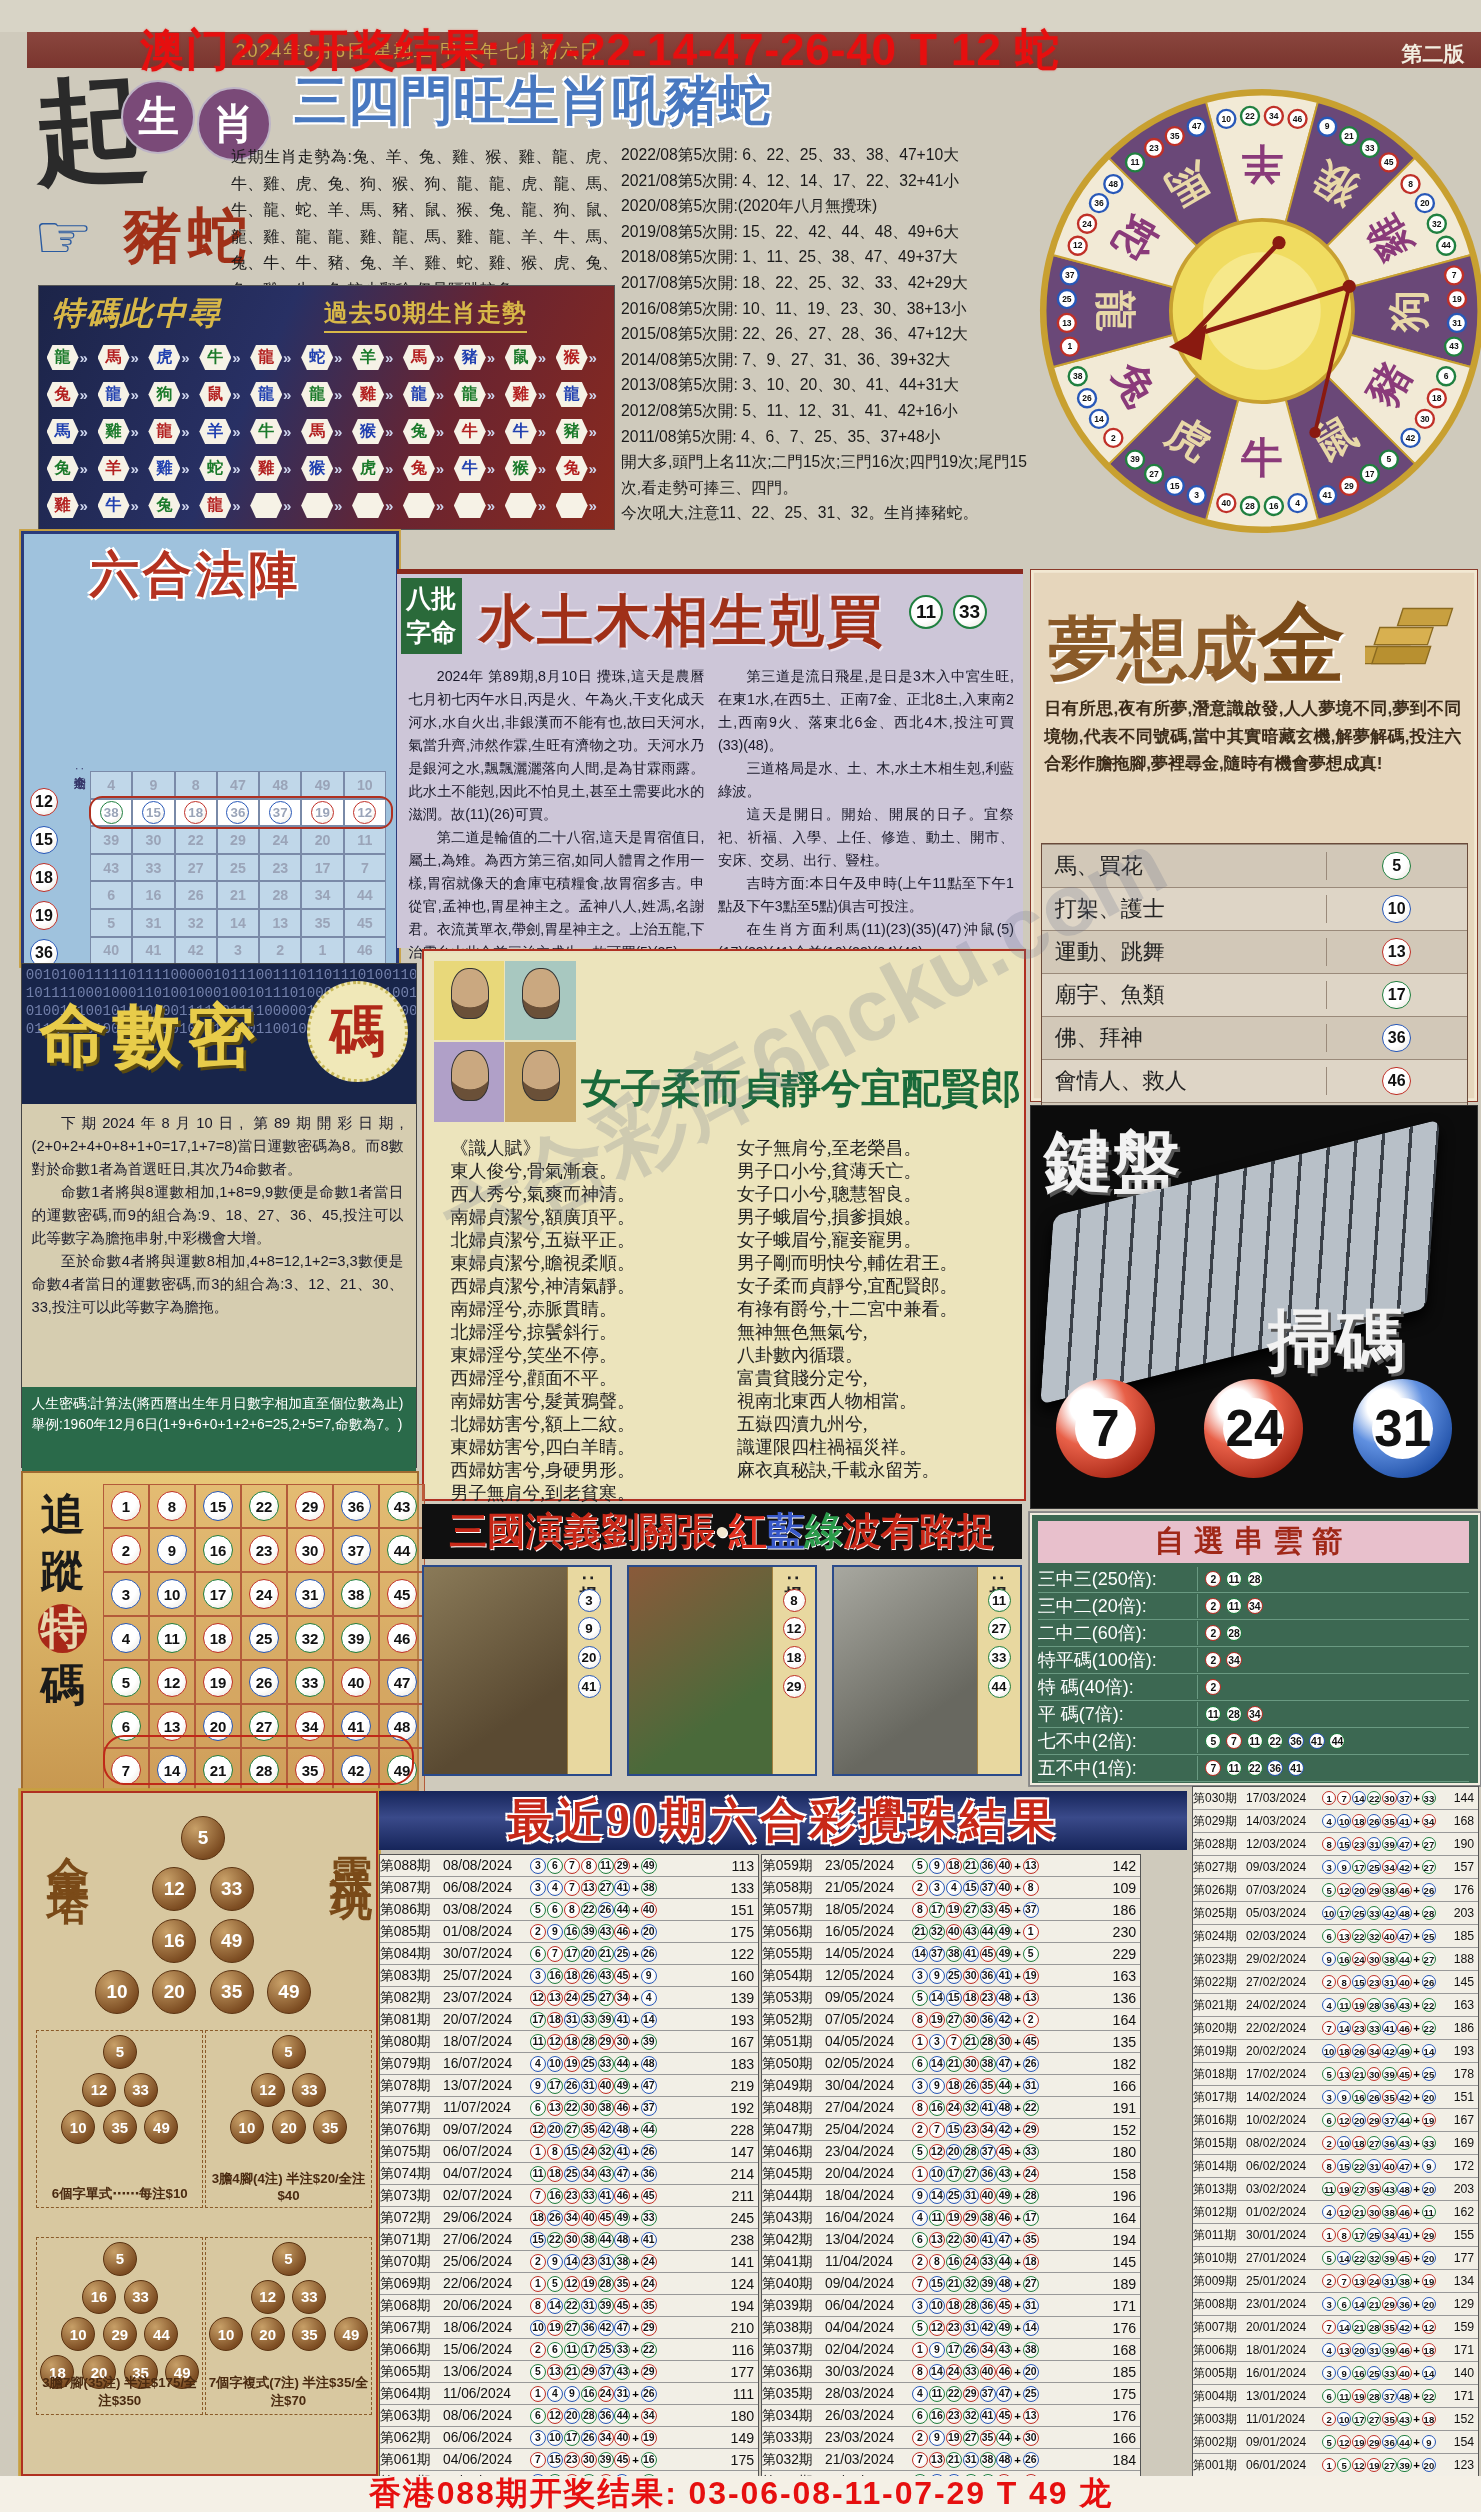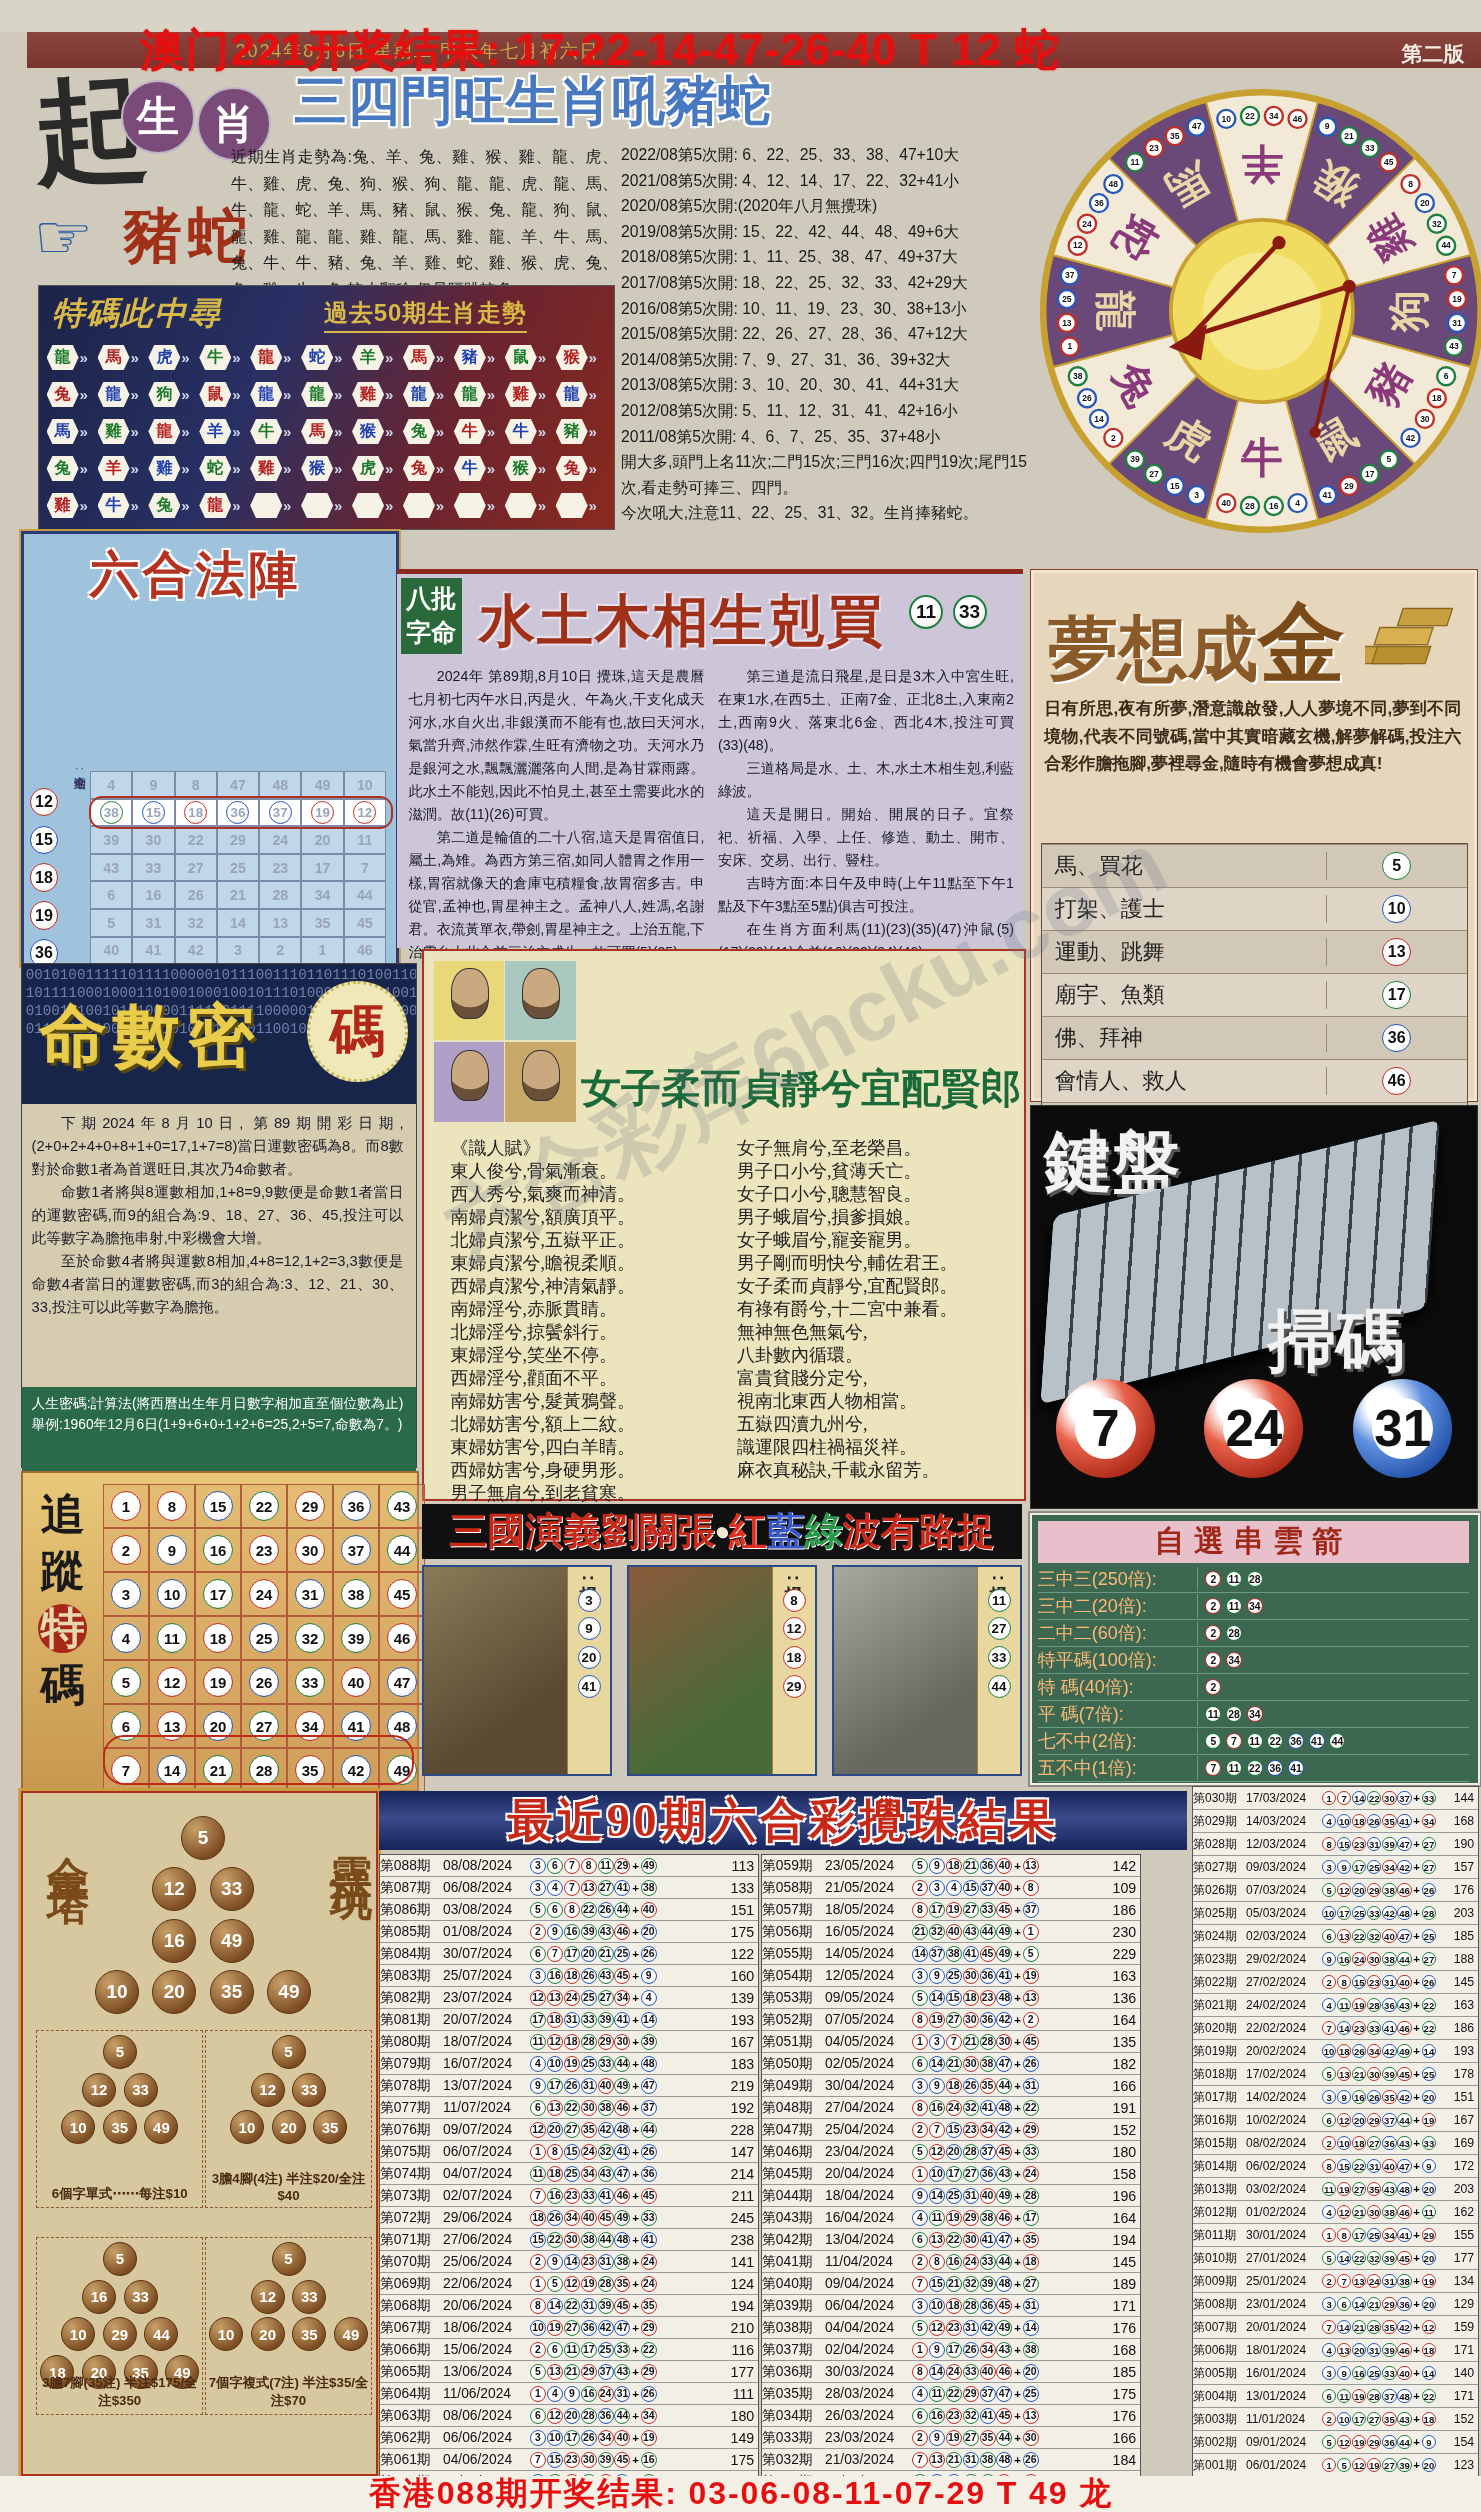--- a/index.html
+++ b/index.html
@@ -206,21 +206,21 @@
   .bigball i{font-style:normal;background:#fff;border-radius:50%;width:61px;height:61px;display:flex;
              align-items:center;justify-content:center;}
   
   #chuan{left:1030px;top:1513px;width:446px;height:268px;background:#3c6852;border:2.8px solid #f2ede0;
          box-shadow:0 0 0 1.9px #888;}
   #chuan .hd{position:absolute;left:5.7px;top:5.7px;width:431px;height:42px;background:#e8c0cc;display:flex;
              align-items:center;justify-content:center;font-size:30px;font-weight:bold;color:#a02818;
              font-family:"Liberation Serif",serif;letter-spacing:9.5px;}
   #chuan-rows{position:absolute;left:5.7px;top:51px;width:431px;}
   .ch-row{display:flex;align-items:center;height:26px;border-bottom:0.9px solid #6a9a82;}
-  .ch-row .lab{width:159px;color:#fdba74;font-size:18px;white-space:nowrap;border-right:0.9px solid #6a9a82;}
+  .ch-row .lab{width:159px;color:#ffffff;font-size:18px;white-space:nowrap;border-right:0.9px solid #6a9a82;}
   .ch-row .bset{display:flex;gap:4.7px;padding-left:7.6px;}
   
   #res-title{left:379px;top:1791px;width:808px;height:59px;
              background:linear-gradient(#16255a,#3a4a8a 45%,#16255a);display:flex;align-items:center;justify-content:center;}
   #res-title span{font-size:46px;font-weight:bold;color:#c82818;letter-spacing:3.8px;
                   font-family:"Liberation Serif",serif;
                   text-shadow:1.9px 1.9px 0 #fff,-1.9px -1.9px 0 #fff,1.9px -1.9px 0 #fff,-1.9px 1.9px 0 #fff;}
   .res-group{background:#f2efe6;border:0.9px solid #555;}
   #res-left{left:379px;top:1854px;width:378px;}
   #res-mid{left:761px;top:1854px;width:378px;}

